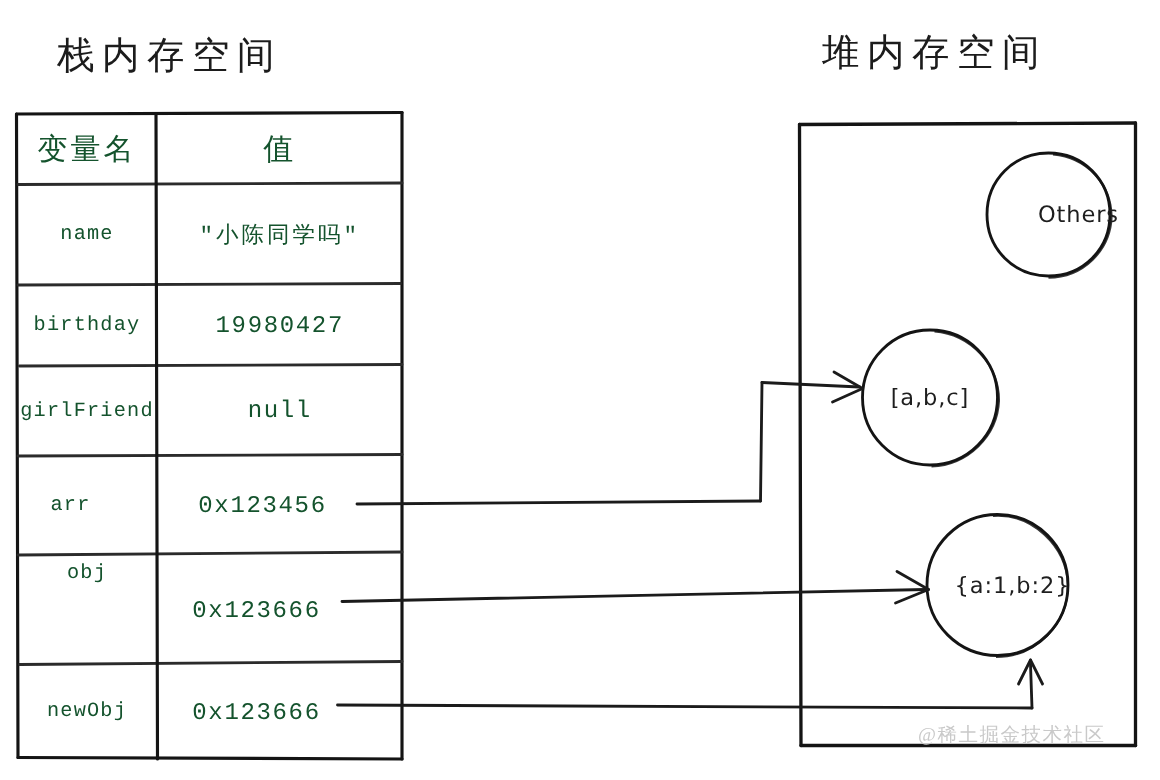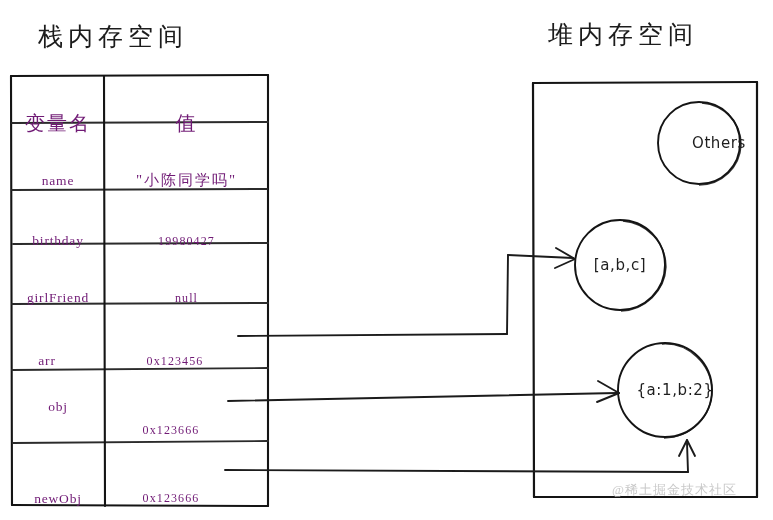--- a/index.html
+++ b/index.html
@@ -32,29 +32,28 @@
     white-space: nowrap;
   }
   #stack-title { left: 38px; top: 20px; }
   #heap-title  { left: 548px; top: 18px; }
 
   .cell {
     position: absolute;
     display: flex;
     align-items: center;
     justify-content: center;
-    font-family: Liberation Serif, serif;
-    color: #701a75;
+    font-family: Liberation Mono, monospace;
+    color: #14532d;
     white-space: nowrap;
     pointer-events: auto;
-    margin-top: 24px;
   }
   .cell.hdr { font-size: 20px; letter-spacing: 2px; }
   .cell.name-cell { font-size: 13.5px; letter-spacing: 0.8px; }
-  .cell.val-cell  { font-size: 12px; letter-spacing: 1.1px; }
+  .cell.val-cell  { font-size: 16px; letter-spacing: 1.1px; }
   .cell.val-cell.cjk { font-size: 15px; letter-spacing: 2px; }
 
   .node-label {
     position: absolute;
     display: flex;
     align-items: center;
     justify-content: center;
     font-size: 15px;
     letter-spacing: 0.6px;
     color: #1e1e1e;

